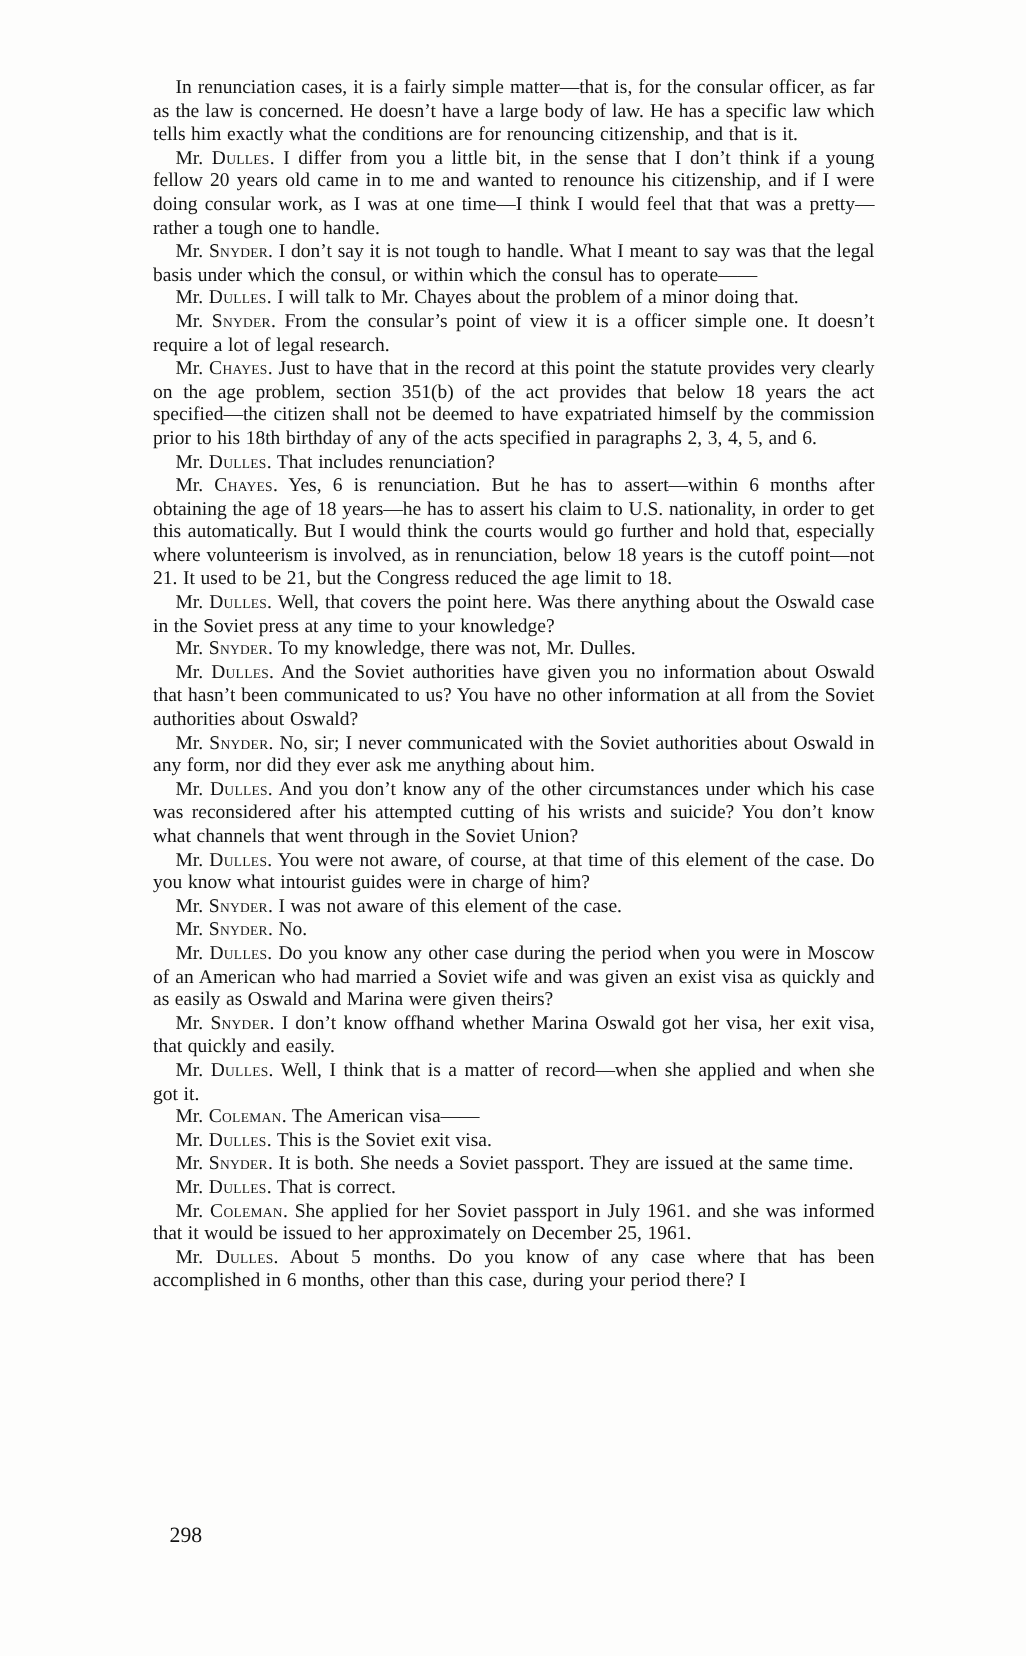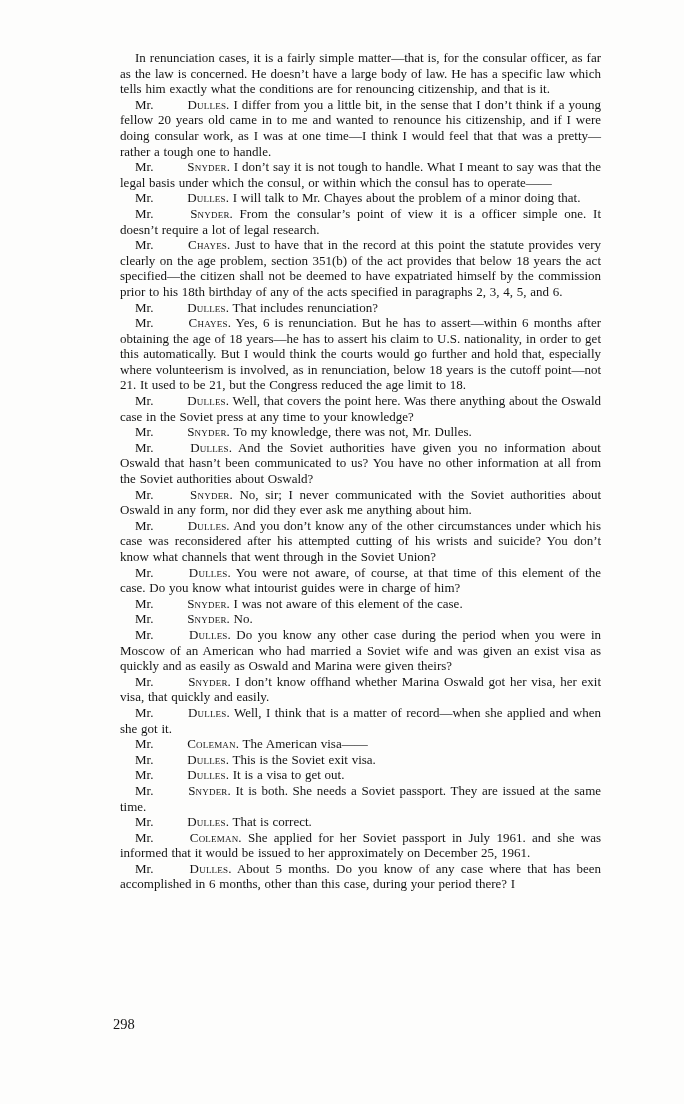--- a/index.html
+++ b/index.html
@@ -7,36 +7,35 @@
     position: relative;
     width: 684px;
     height: 1104px;
     background: #fdfdfc;
     font-family: "Liberation Serif", serif;
     color: #141414;
     overflow: hidden;
   }
   .text-block {
     position: absolute;
-    left: 120px;
+    left: 102px;
     top: 50px;
     width: 481px;
     font-size: 13px;
     line-height: 15.6px;
     text-align: justify;
     word-spacing: 0.5px;
   }
   .text-block p {
     margin: 0;
     text-indent: 15px;
   }
   .speaker .sc {
     font-variant: small-caps;
     letter-spacing: 0.2px;
-    margin-left: 30px;
   }
   .page-number {
     position: absolute;
     left: 113px;
     top: 1016px;
     font-size: 14.5px;
     line-height: 16px;
     text-align: center;
   }
 </style>
@@ -59,20 +58,19 @@
       <p><span class="speaker">Mr. <span class="sc">Snyder</span>. </span><span>No, sir; I never communicated with the Soviet authorities about Oswald in any form, nor did they ever ask me anything about him.</span></p>
       <p><span class="speaker">Mr. <span class="sc">Dulles</span>. </span><span>And you don’t know any of the other circumstances under which his case was reconsidered after his attempted cutting of his wrists and suicide?  You don’t know what channels that went through in the Soviet Union?</span></p>
       <p><span class="speaker">Mr. <span class="sc">Dulles</span>. </span><span>You were not aware, of course, at that time of this element of the case.  Do you know what intourist guides were in charge of him?</span></p>
       <p><span class="speaker">Mr. <span class="sc">Snyder</span>. </span><span>I was not aware of this element of the case.</span></p>
       <p><span class="speaker">Mr. <span class="sc">Snyder</span>. </span><span>No.</span></p>
       <p><span class="speaker">Mr. <span class="sc">Dulles</span>. </span><span>Do you know any other case during the period when you were in Moscow of an American who had married a Soviet wife and was given an exist visa as quickly and as easily as Oswald and Marina were given theirs?</span></p>
       <p><span class="speaker">Mr. <span class="sc">Snyder</span>. </span><span>I don’t know offhand whether Marina Oswald got her visa, her exit visa, that quickly and easily.</span></p>
       <p><span class="speaker">Mr. <span class="sc">Dulles</span>. </span><span>Well, I think that is a matter of record—when she applied and when she got it.</span></p>
       <p><span class="speaker">Mr. <span class="sc">Coleman</span>. </span><span>The American visa——</span></p>
       <p><span class="speaker">Mr. <span class="sc">Dulles</span>. </span><span>This is the Soviet exit visa.</span></p>
-      <p><span class="speaker">Mr. <span class="sc">Dulles</span>. </span><span>It is a visa to get out.</span></p>
       <p><span class="speaker">Mr. <span class="sc">Snyder</span>. </span><span>It is both.  She needs a Soviet passport.  They are issued at the same time.</span></p>
       <p><span class="speaker">Mr. <span class="sc">Dulles</span>. </span><span>That is correct.</span></p>
       <p><span class="speaker">Mr. <span class="sc">Coleman</span>. </span><span>She applied for her Soviet passport in July 1961. and she was informed that it would be issued to her approximately on December 25, 1961.</span></p>
       <p><span class="speaker">Mr. <span class="sc">Dulles</span>. </span><span>About 5 months.  Do you know of any case where that has been accomplished in 6 months, other than this case, during your period there?  I</span></p>
     </div>
   <div class="page-number">298</div>
 </div>
 
 </body></html>

